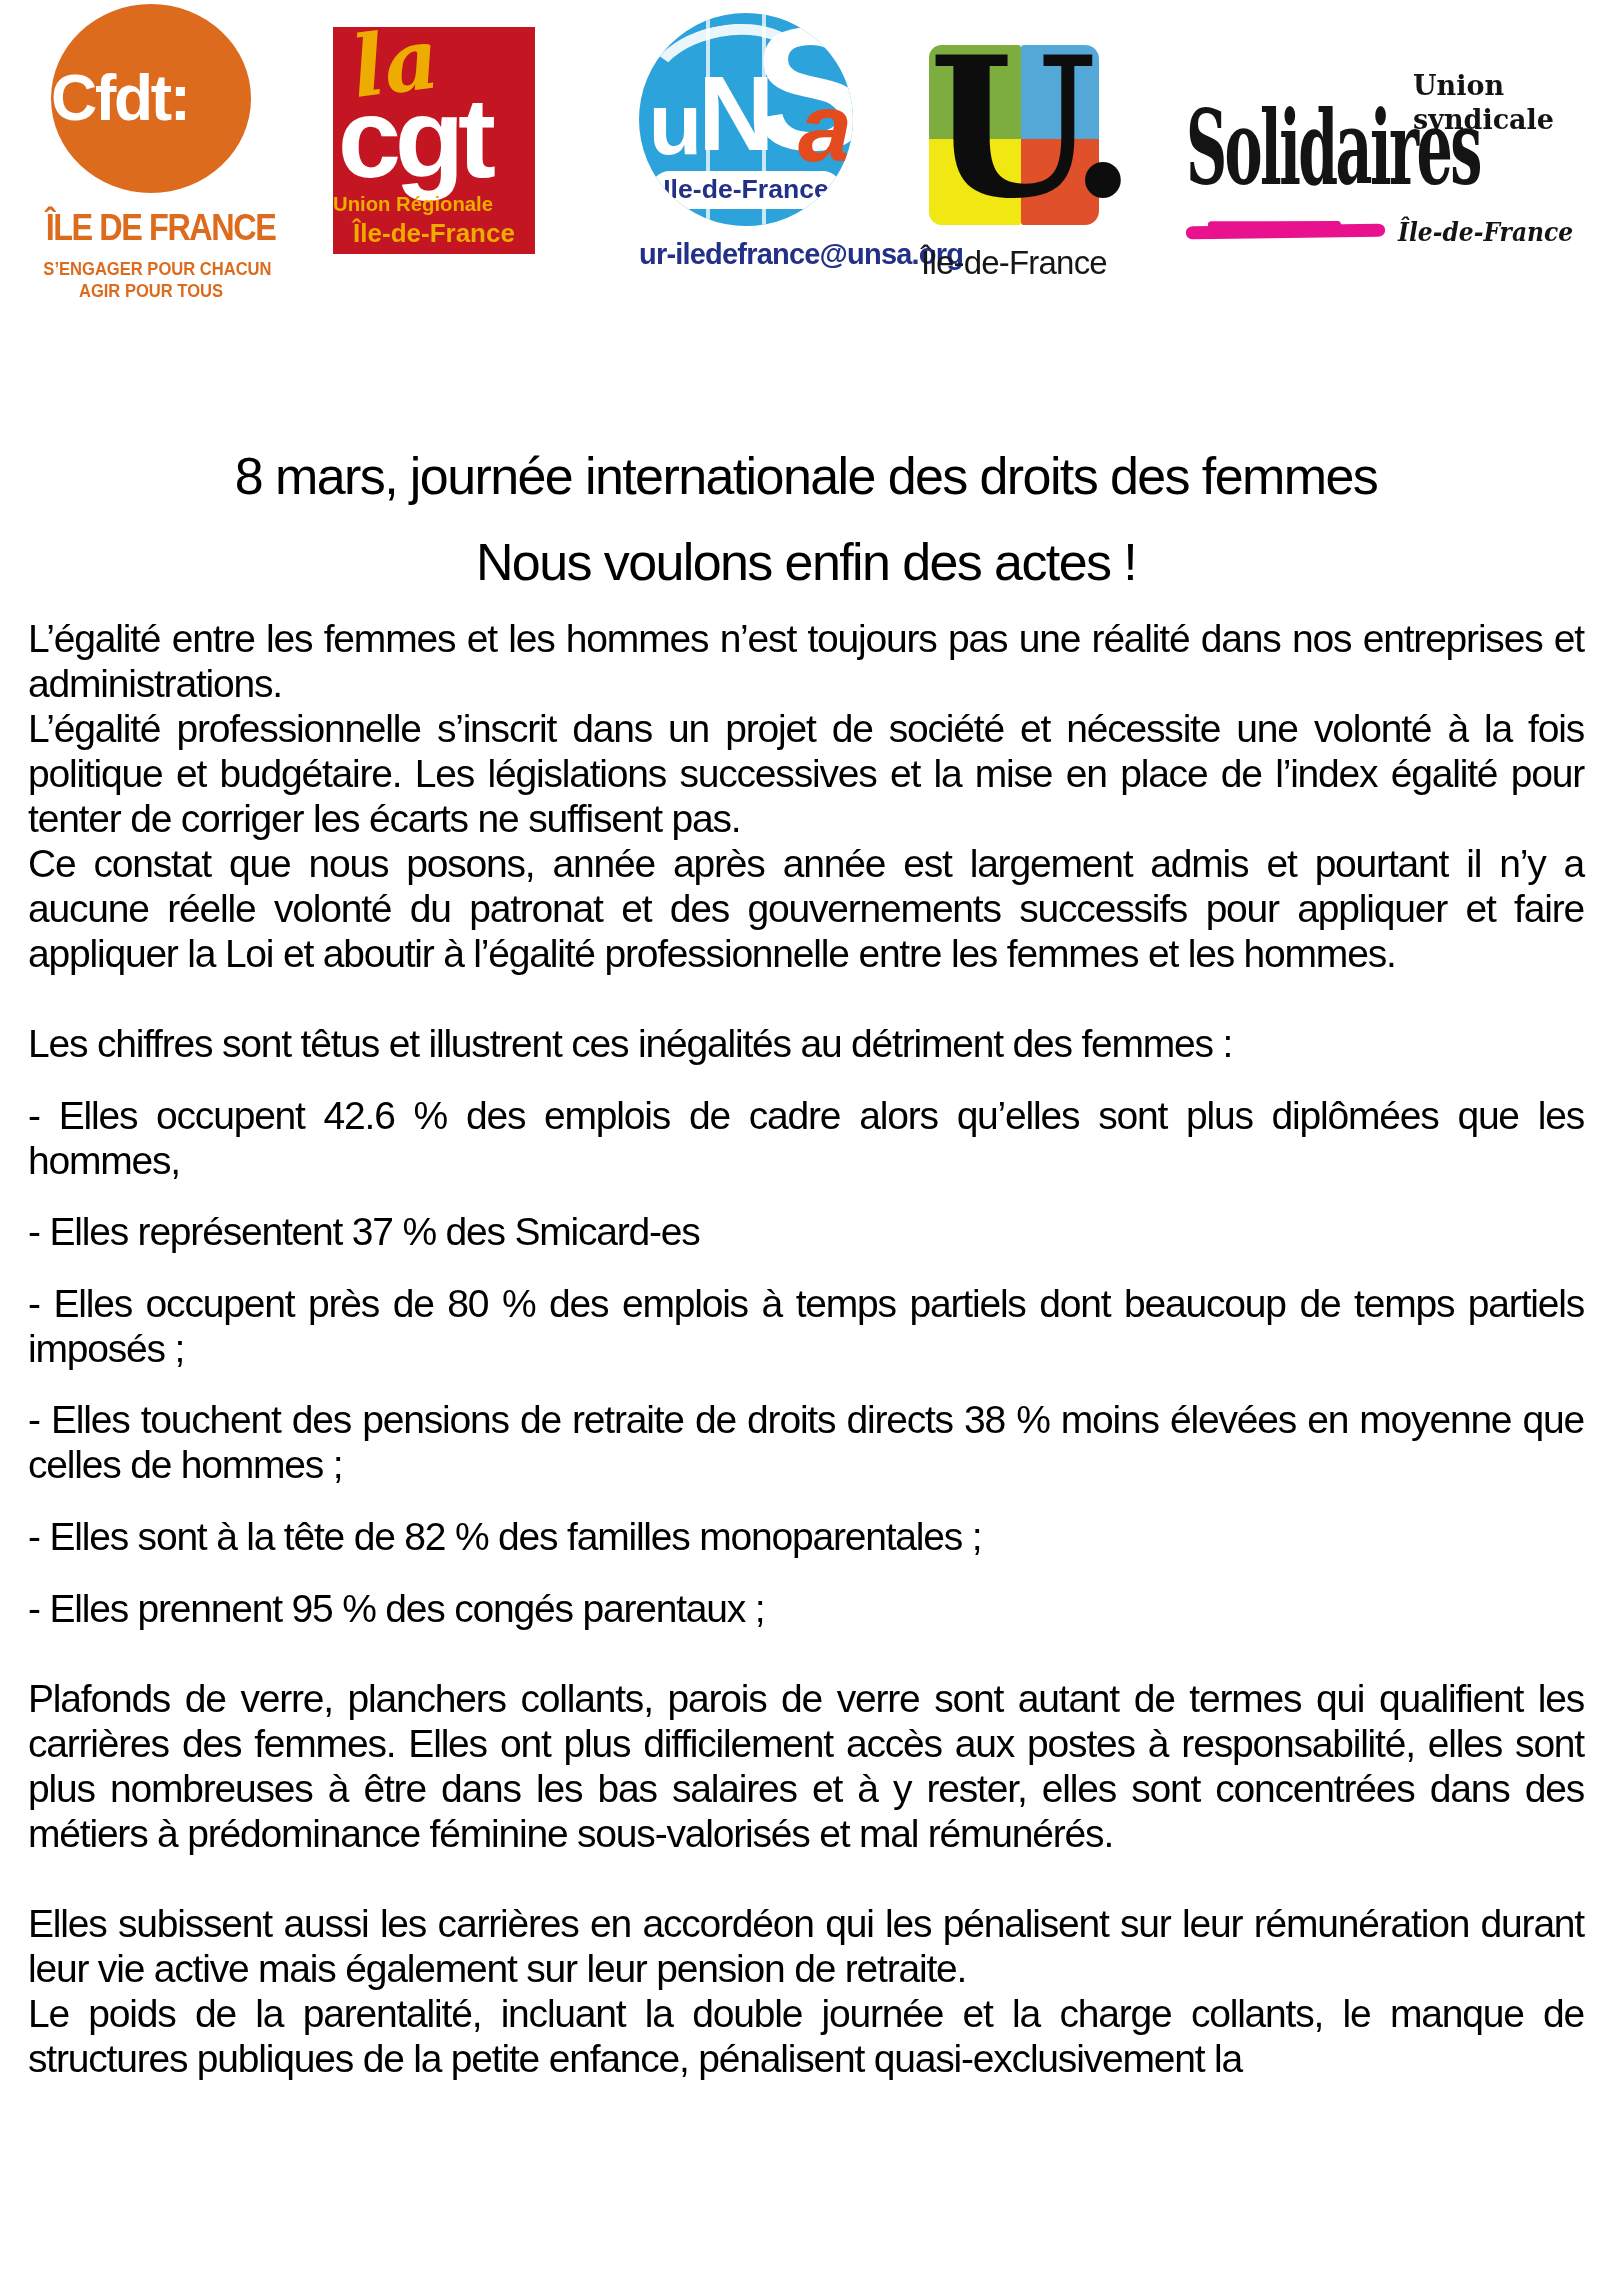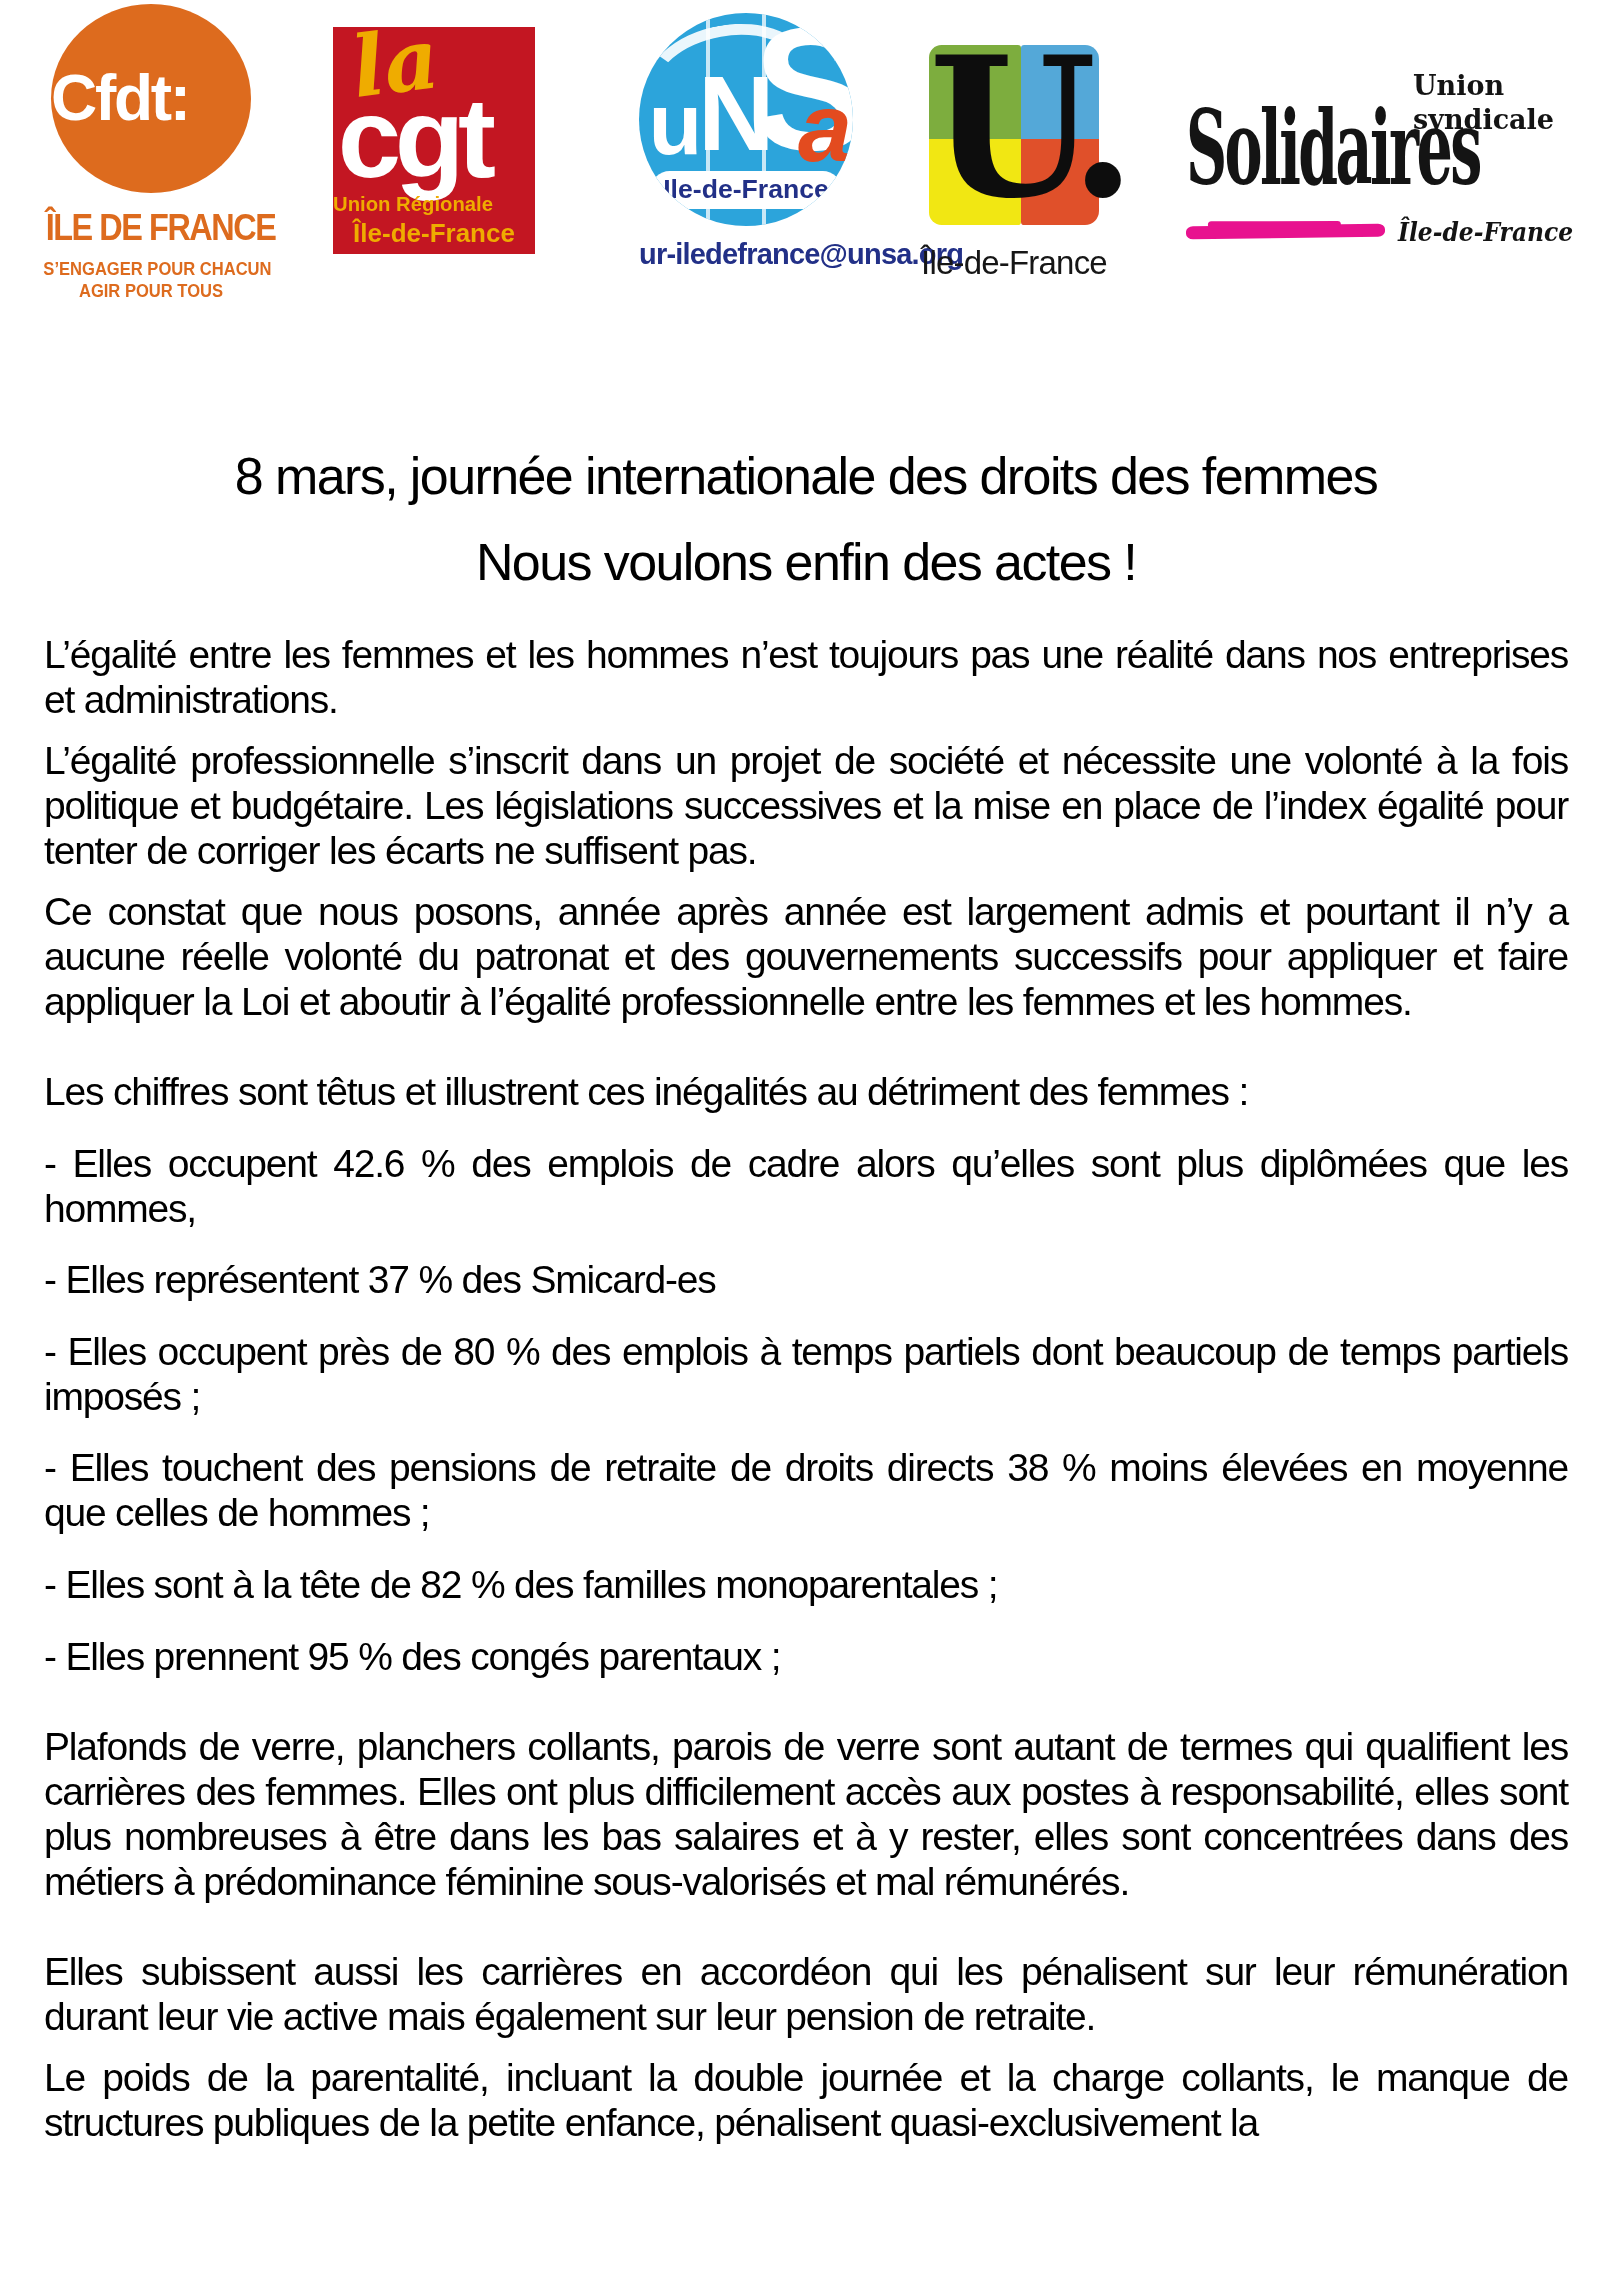--- a/index.html
+++ b/index.html
@@ -104,21 +104,21 @@
   
   .doc-title{position:absolute;left:0;width:100%;text-align:center;
     font-size:52px;letter-spacing:-1.6px;line-height:55px;color:var(--ink);}
   .doc-title.t1{top:449px;}
   .doc-title.t2{top:535px;}
 
   
   .body-text{position:absolute;left:28px;right:28px;top:616px;
     font-size:39px;line-height:45px;letter-spacing:-1.2px;
     text-align:justify;color:var(--ink);}
-  .body-text p{margin:16px;}
+  .body-text p{margin:0;}
   .body-text p.g{margin-top:26.6px;}
   .body-text p.g-lg{margin-top:45px;}
 </style>
 </head>
 <body>
 
 <div class="page">
 
   <div class="logo logo-cfdt">
     <div class="cfdt-circle">

